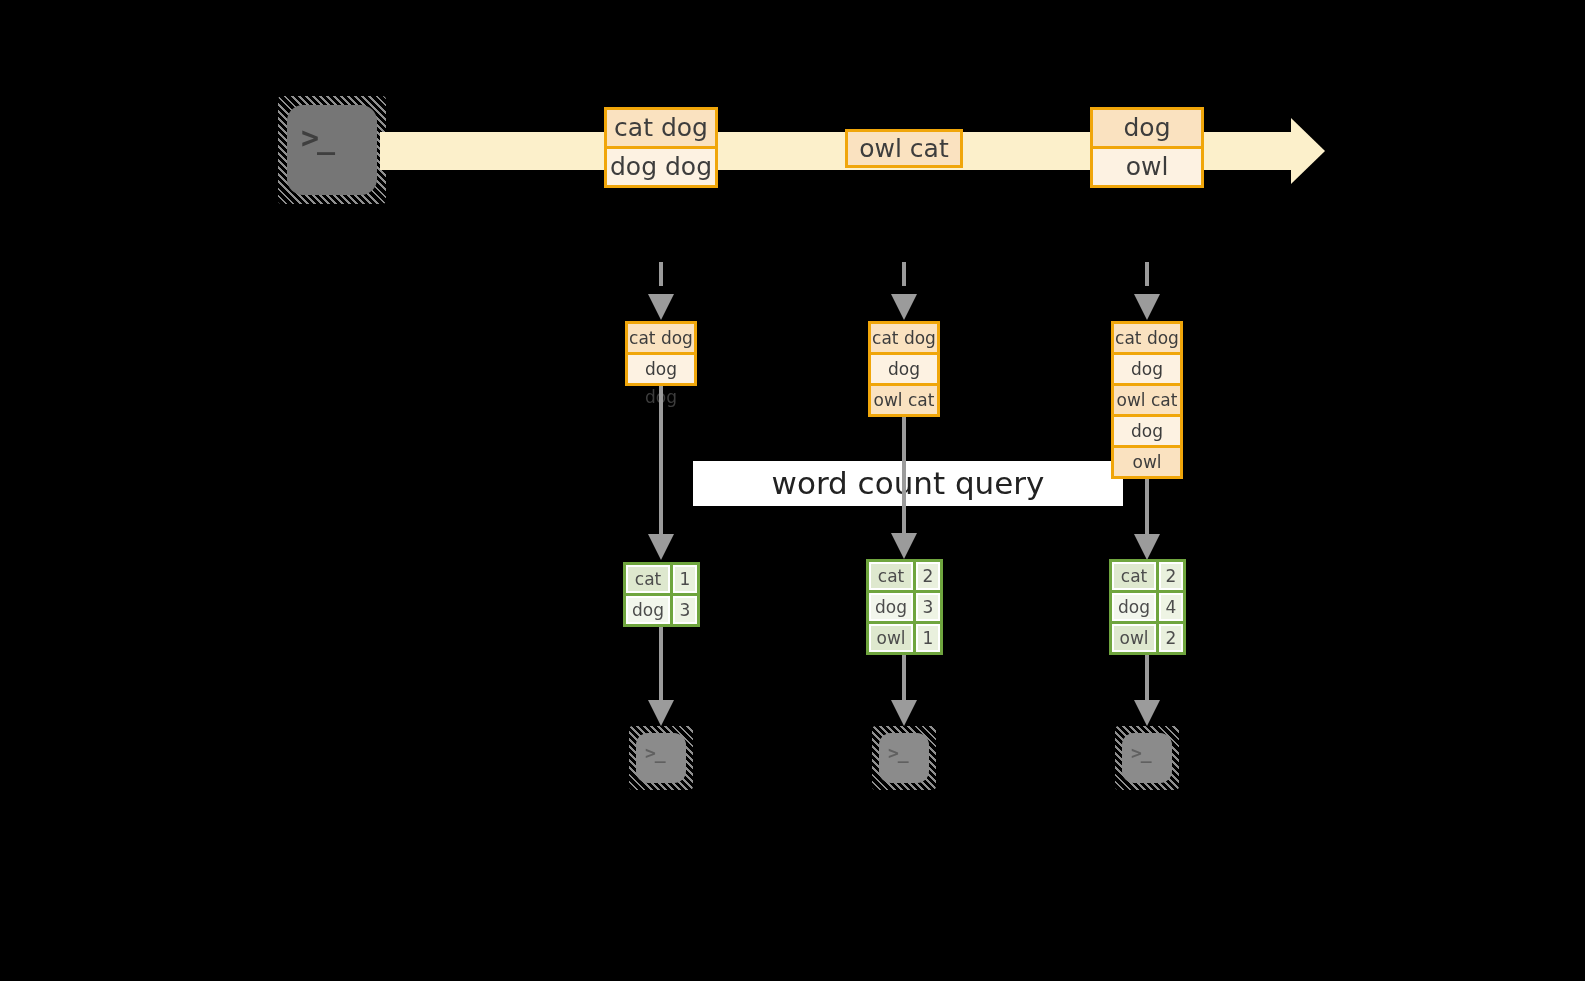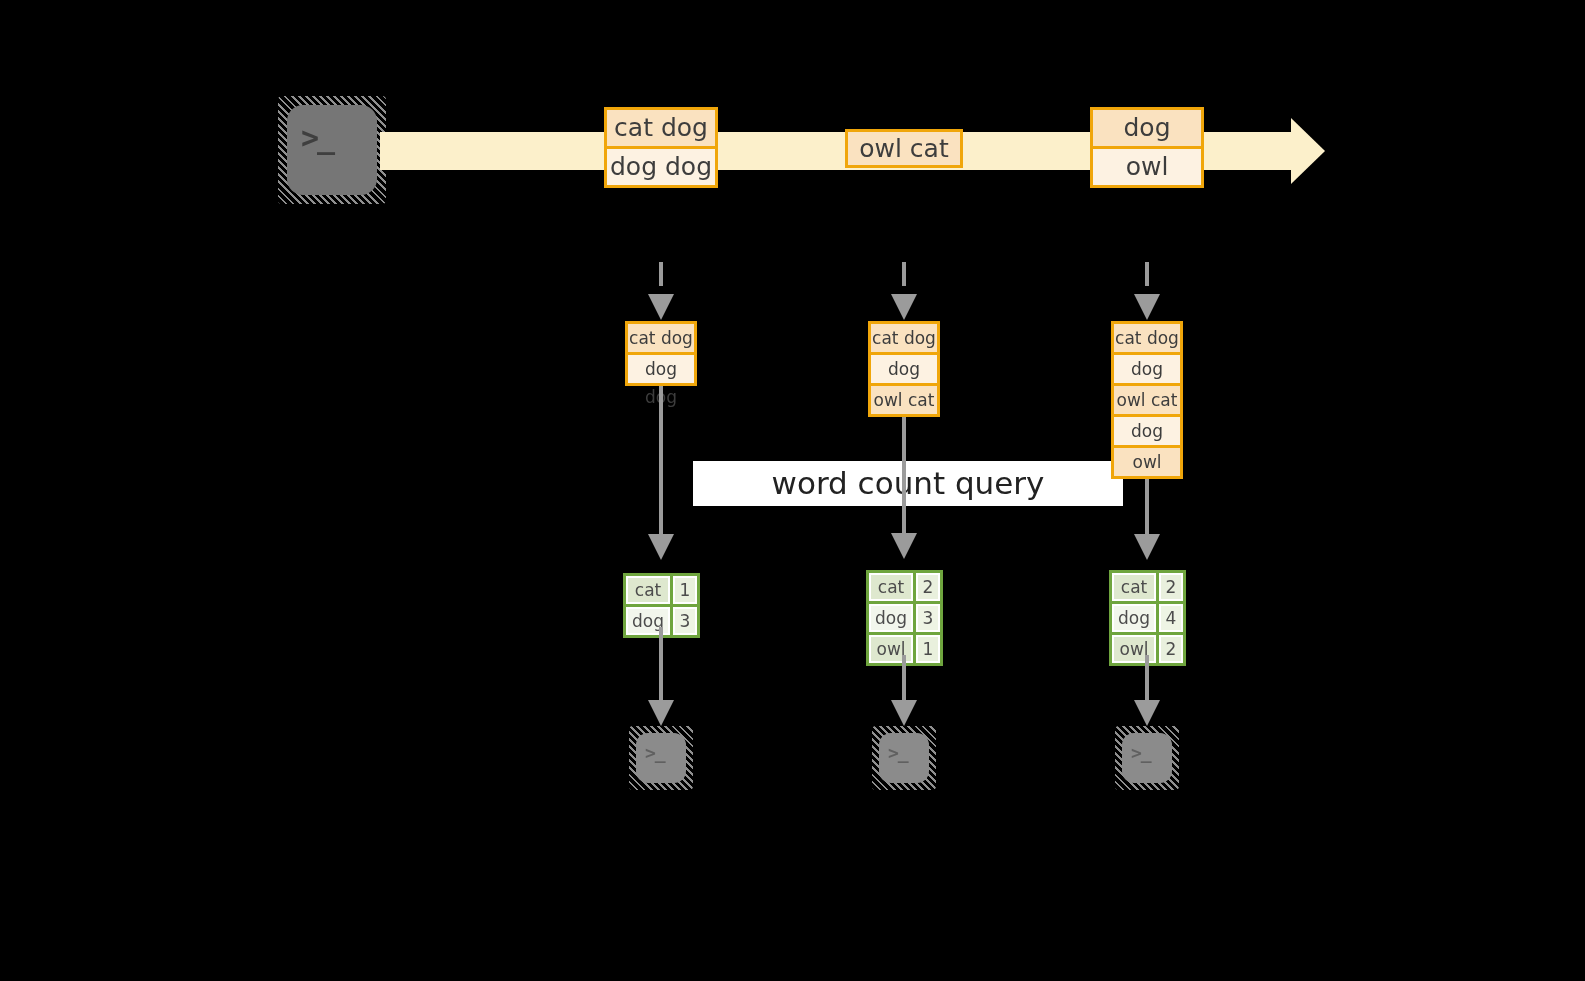--- a/index.html
+++ b/index.html
@@ -38,21 +38,21 @@
   .aline{position:absolute;width:4px;background:#9b9b9b;}
   .ahead{position:absolute;width:0;height:0;border-left:13px solid transparent;
          border-right:13px solid transparent;border-top:26px solid #9b9b9b;}
 
   
   .query{position:absolute;left:693px;top:461px;width:430px;height:45px;background:#ffffff;
          z-index:1;text-align:center;line-height:45px;font-size:31px;color:#222;}
 
   
   .counts{position:absolute;background:#6fa53e;padding:3px;display:grid;
-          grid-template-columns:44px 24px;gap:3px;margin-top:11px;}
+          grid-template-columns:44px 24px;gap:3px;}
   .counts .ccell{height:28px;box-sizing:border-box;border:2px solid #fff;
                  text-align:center;line-height:24px;font-size:17px;color:#4c4c4c;}
   .counts .ccell:nth-child(4n+1){background:#dee8ce;}
   .counts .ccell:nth-child(4n+2){background:#e9f0dd;}
   .counts .ccell:nth-child(4n+3){background:#f2f6ec;}
   .counts .ccell:nth-child(4n+4){background:#eef4e4;}
 
   .z2{z-index:2;}
 </style>
 </head>

